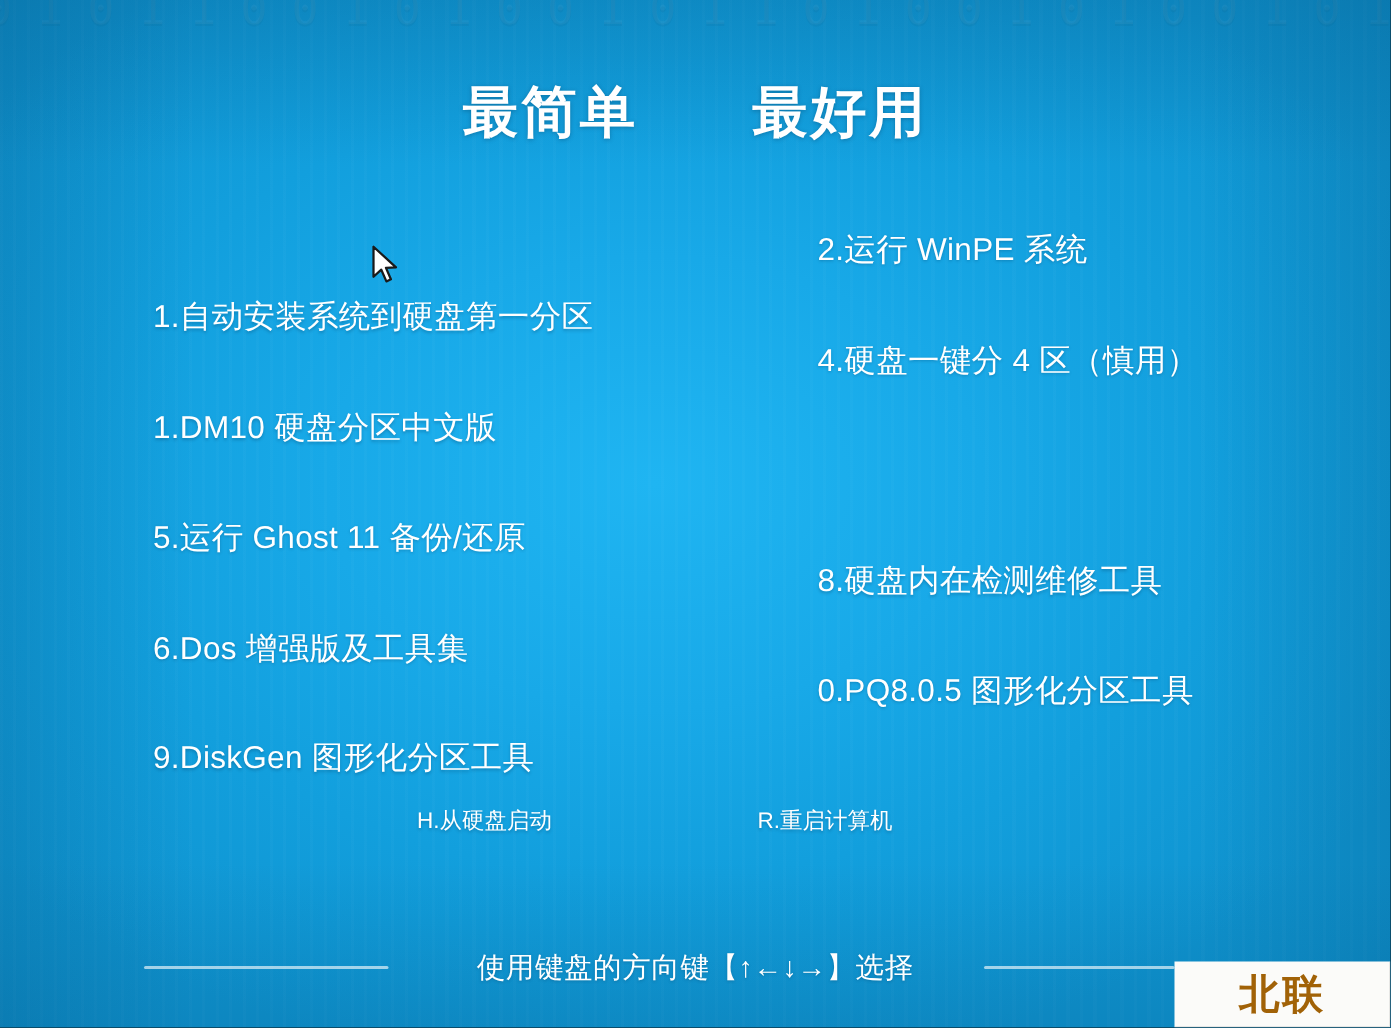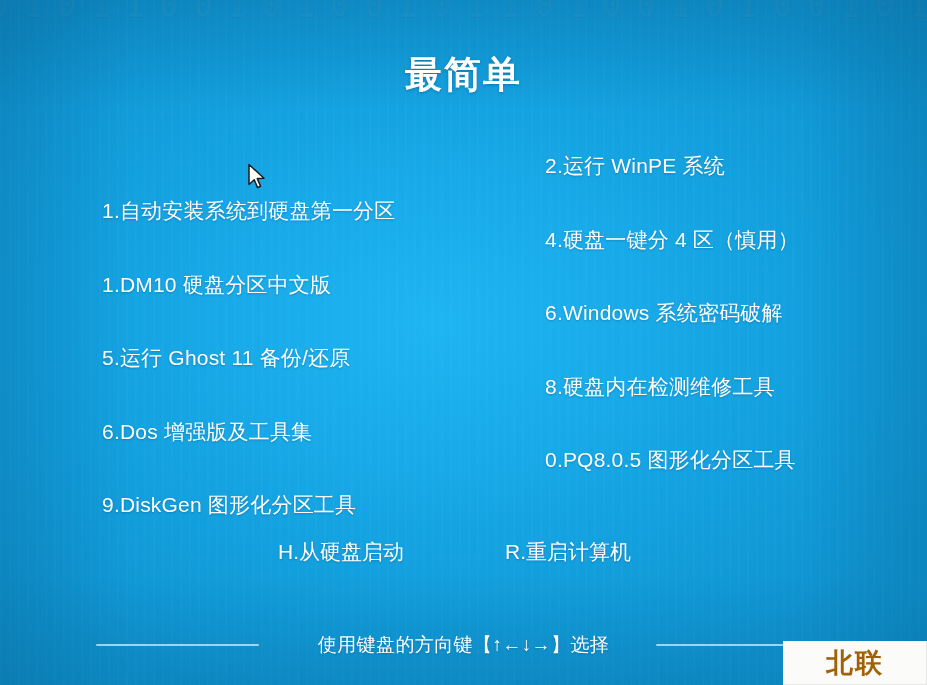--- a/index.html
+++ b/index.html
@@ -103,21 +103,21 @@
   .hr-row {
     position: absolute;
     top: 538px;
     left: 0;
     width: 927px;
     z-index: 5;
   }
   .hr-item {
     position: absolute;
     top: 0;
-    font-size: 21px;
+    font-size: 15px;
     color: #ffffff;
     white-space: nowrap;
     text-shadow: 0 1px 2px rgba(0,56,92,0.30);
   }
   .hr-item.slot-h { left: 278px; }
   .hr-item.slot-r { left: 505px; }
 
   
   .footer {
     position: absolute;
@@ -186,34 +186,34 @@
 
 <div id="screen">
 
   <div class="bg-base"></div>
   <div class="bg-binary">0101100101001011010010100101101001011010010110100101101001001011010010100101101001011010010110010100101101001010010110100101101001011001010010110100101001011010010110100101100101001011010010100101101001011010010110010100101101001010010110100101101001011001010010110100101001011010010110100101100101001011010010100101101001011010</div>
   <div class="bg-stripes"></div>
   <div class="bg-vignette"></div>
 
   <div class="headline">
     <span>最简单</span>
+    <span>最好用</span>
   </div>
 
   <div class="menu">
     <div class="menu-row">
       <div class="menu-item col-left">1.自动安装系统到硬盘第一分区</div>
       <div class="menu-item col-right">2.运行 WinPE 系统</div>
     </div>
     <div class="menu-row">
       <div class="menu-item col-left">1.DM10 硬盘分区中文版</div>
       <div class="menu-item col-right">4.硬盘一键分 4 区（慎用）</div>
     </div>
     <div class="menu-row">
       <div class="menu-item col-left">5.运行 Ghost 11 备份/还原</div>
-      <div class="menu-item col-right">6.Windows 系统密码破解</div>
     </div>
     <div class="menu-row">
       <div class="menu-item col-left">6.Dos 增强版及工具集</div>
       <div class="menu-item col-right">8.硬盘内在检测维修工具</div>
     </div>
     <div class="menu-row">
       <div class="menu-item col-left">9.DiskGen 图形化分区工具</div>
       <div class="menu-item col-right">0.PQ8.0.5 图形化分区工具</div>
     </div>
   </div>

